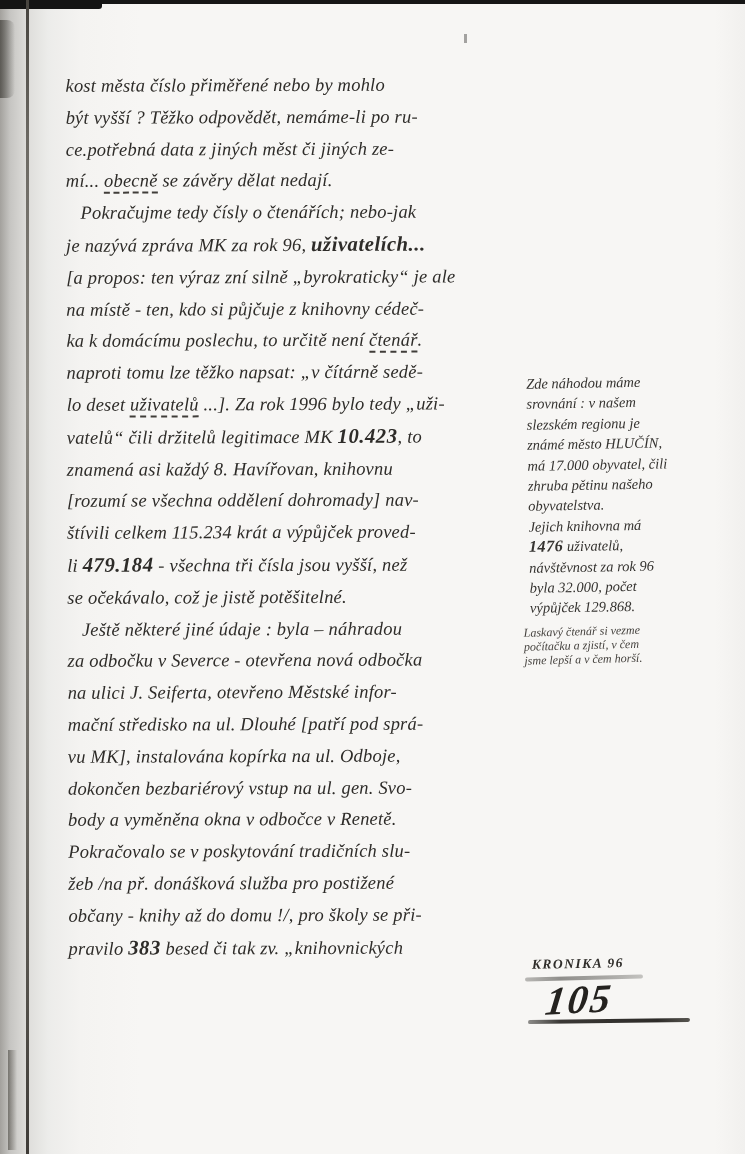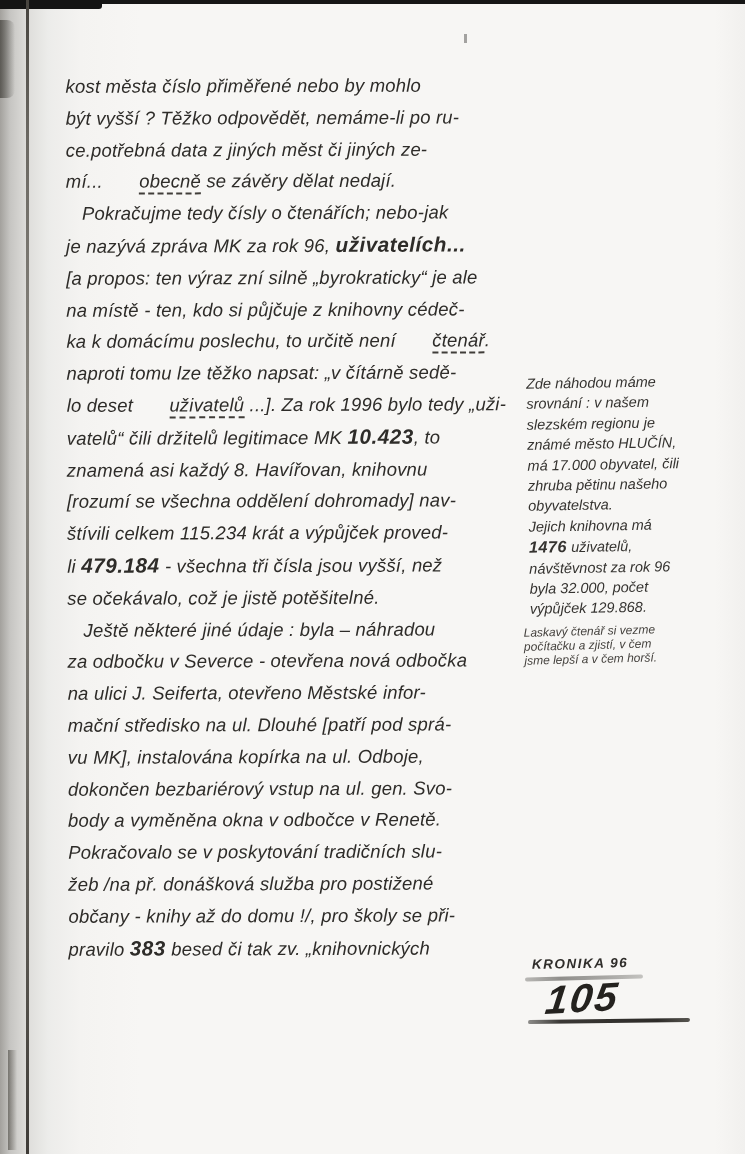--- a/index.html
+++ b/index.html
@@ -1,19 +1,19 @@
 <!DOCTYPE html>
 <html><head>
 <meta charset="utf-8">
 <style>
   html,body{margin:0;padding:0;background:#e8e8e6;}
   .page{
     position:relative;width:745px;height:1154px;overflow:hidden;
     background:linear-gradient(90deg,#a3a19d 0px,#c6c5c2 10px,#dddcd9 26px,#ececea 48px,#f4f3f1 80px,#f7f6f4 140px,#f7f6f4 96%,#f1f0ee 100%);
-    font-family:Liberation Sans, sans-serif;
+    font-family:Liberation Serif, serif;
   }
   
   .top-edge{position:absolute;top:0;left:0;width:745px;height:4px;background:#161616;}
   .top-edge-thick{position:absolute;top:0;left:0;width:102px;height:9px;background:#141414;border-radius:0 0 3px 0;}
   .crease{position:absolute;top:0;left:26px;width:3px;height:1154px;
     background:linear-gradient(180deg,#47443f 0%,#6b6862 12%,#8a8780 35%,#75726c 60%,#55524c 85%,#3e3b37 100%);}
   .smudge-a{position:absolute;left:0;top:20px;width:15px;height:78px;background:linear-gradient(90deg,#4a4843,transparent);border-radius:0 8px 8px 0;opacity:.8;}
   .smudge-b{position:absolute;left:8px;top:1050px;width:9px;height:100px;background:linear-gradient(90deg,#57544e,transparent);opacity:.7;}
   .speck{position:absolute;left:464px;top:34px;width:3px;height:9px;background:#8d8d8b;opacity:.8;}
 
@@ -29,21 +29,21 @@
     position:absolute;left:528px;top:372px;width:205px;
     font-style:italic;font-size:14.5px;line-height:20.4px;
     color:#353330;white-space:pre-wrap;transform:rotate(-1deg);
   }
   .margin-note-small{
     position:absolute;left:524px;top:624px;width:215px;
     font-style:italic;font-size:12px;line-height:13.8px;
     color:#45423e;white-space:pre-wrap;transform:rotate(-1.5deg);
   }
   .b{font-weight:700;font-size:1.12em;letter-spacing:.5px;}
-  .ud{border-bottom:2px dashed #403d39;padding-bottom:1px;margin-left:31px;}
+  .ud{border-bottom:2px dashed #403d39;padding-bottom:1px;}
 
   
   .kronika{
     position:absolute;left:532px;top:956px;
     font-style:italic;font-weight:700;font-size:13.5px;letter-spacing:1.5px;color:#2f2d2a;
     transform:rotate(-1deg);
   }
   .stroke1{position:absolute;left:525px;top:976px;width:118px;height:4px;
     background:linear-gradient(90deg,#b9b8b5,#8f8e8b 30%,#a9a8a5 70%,#c4c3c0);transform:rotate(-1.5deg);border-radius:2px;}
   .page-num{

